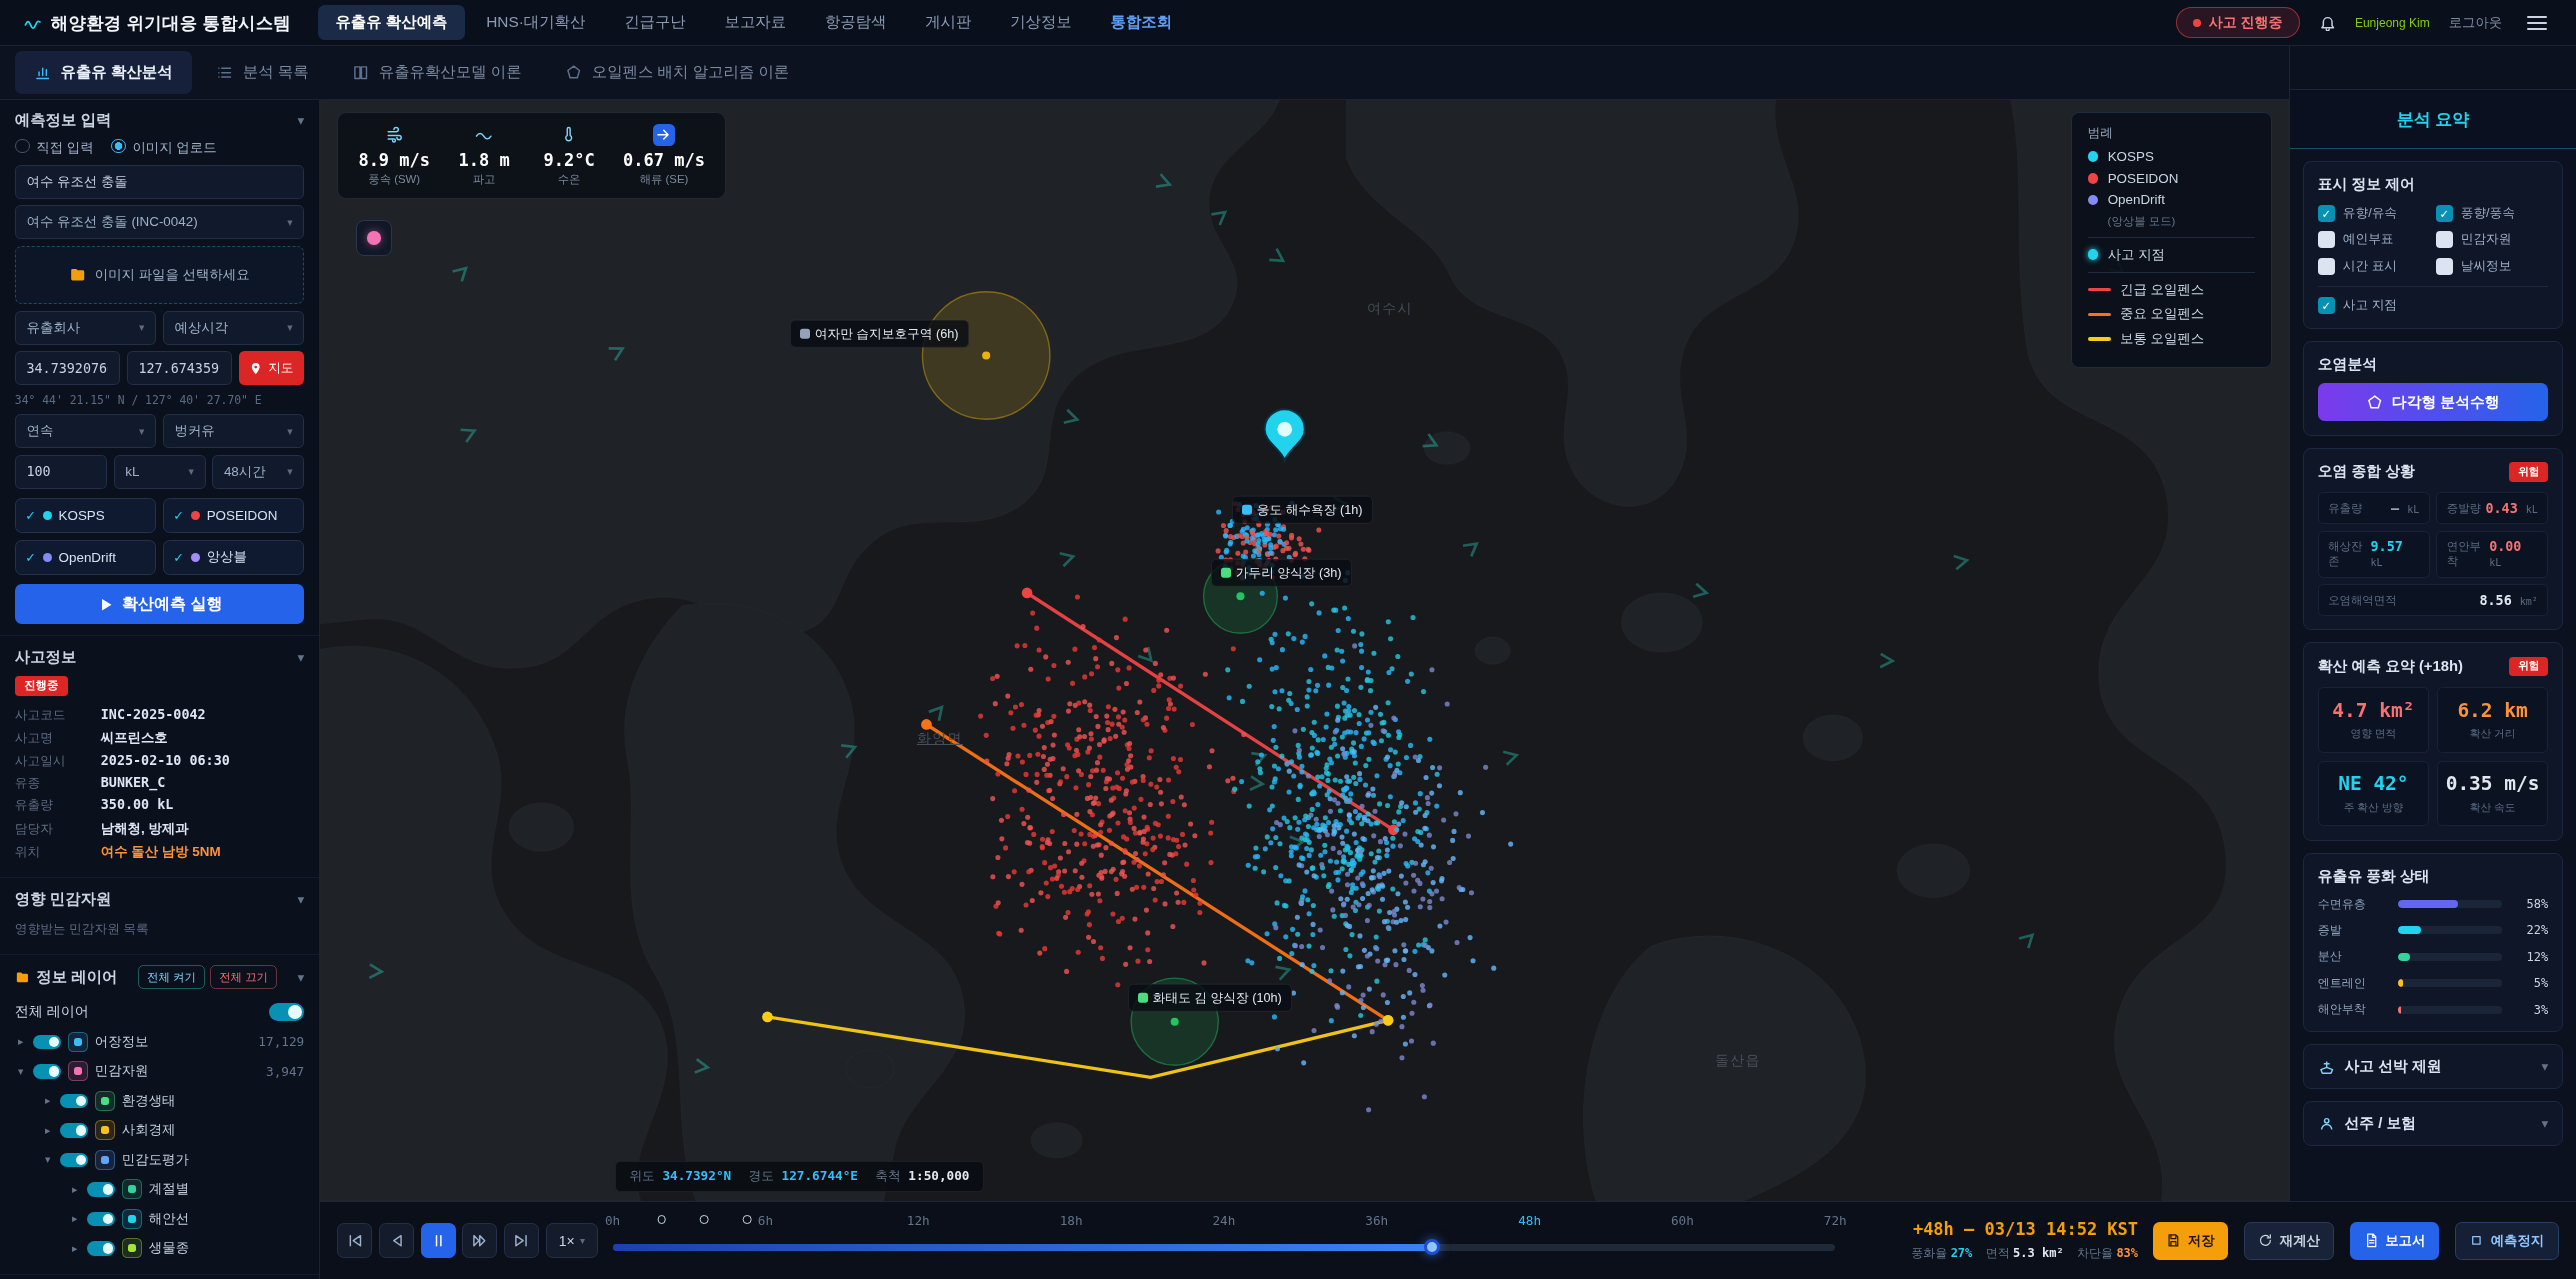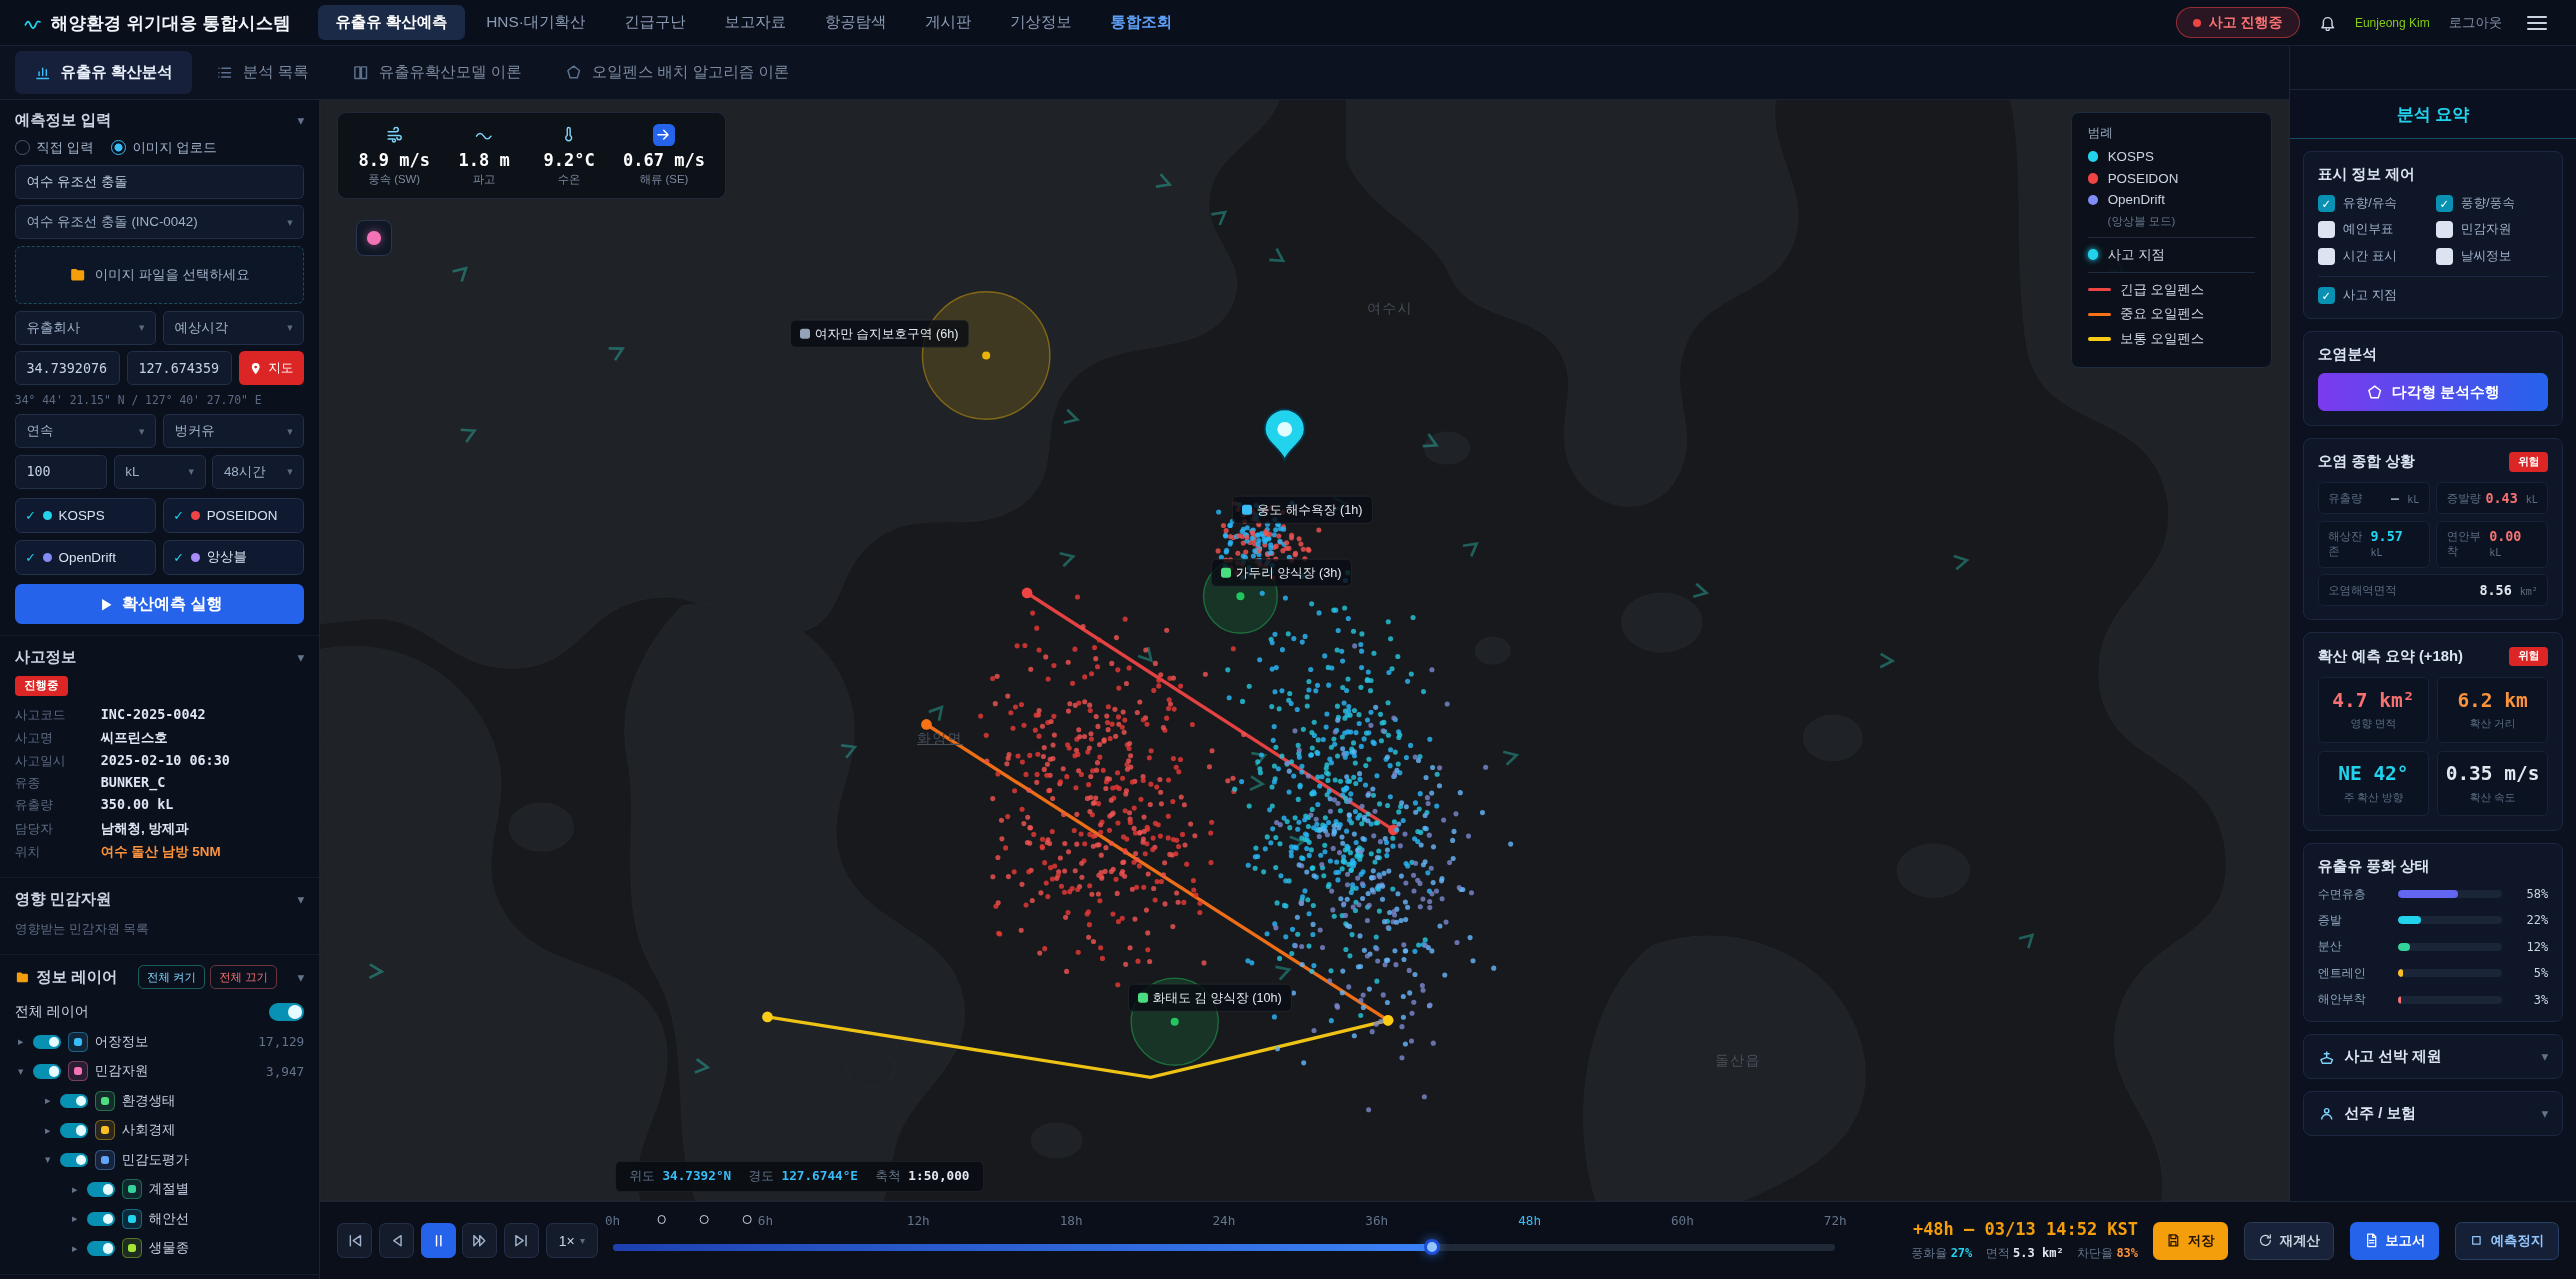--- a/index.html
+++ b/index.html
@@ -30,21 +30,21 @@
   .tab .ic{color:#5d7290}
   .tab.active{background:#16203a;color:#eaf1fc;font-weight:bold}
   .tab.active .ic{color:#38bdf8}
   
   #sidebar{position:absolute;left:0;top:99px;width:320px;height:1180px;background:#0b101d;border-right:0.7px solid #1a2234;overflow:hidden;z-index:20}
   .sb-section{padding:10.7px 14.8px;border-bottom:0.7px solid #141c2c}
   .sb-head{display:flex;align-items:center;gap:6.7px;margin-bottom:8px}
   .sb-title{font-size:15.4px;font-weight:bold;color:#cbd5e1}
   .chev{margin-left:auto;color:#64748b;font-size:13.4px;cursor:pointer}
   .radio-row{display:flex;gap:17.4px;margin-bottom:8px}
-  .radio{display:flex;align-items:center;gap:6.7px;font-size:13.4px;color:#9fb0c8;cursor:pointer}
+  .radio{display:flex;gap:6.7px;font-size:13.4px;color:#9fb0c8;cursor:pointer}
   .rdot{width:14.8px;height:14.8px;border-radius:50%;border:1.3px solid #475569;display:inline-block}
   .rdot.on{border-color:#38bdf8;background:radial-gradient(circle at center,#38bdf8 0 42%,transparent 46%)}
   .inp,.sel{width:100%;height:34px;background:#101a2c;border:0.7px solid #223049;border-radius:5.4px;color:#9fb0c8;font-size:13.4px;padding:0 10.7px;display:flex;align-items:center;justify-content:space-between;margin-bottom:6.7px}
   input.inp{color:#c6d2e3}
   .sel .caret{color:#5b6b82;font-size:10.7px}
   .upload{border:1.3px dashed #1d4e60;border-radius:6.7px;height:58px;display:flex;align-items:center;justify-content:center;gap:8px;color:#9fb0c8;background:#0d1626;font-size:13.4px;margin-bottom:6.7px;cursor:pointer}
   .upload .ic{color:#f59e0b}
   .row2{display:flex;gap:6.7px}
   .row2>*{flex:1}
   .map-btn{flex:0 0 auto !important;background:#dc2626;color:#fff;height:34px;padding:0 10.7px;border-radius:5.4px;font-size:12.7px;display:flex;gap:5.4px;align-items:center;border:none;cursor:pointer}
@@ -96,21 +96,21 @@
   .lg-line{width:23px;height:3.4px;border-radius:2px;flex:0 0 auto}
   .lg-note{font-size:11.4px;color:#64748b;margin:1.3px 0 5.4px 20px}
   .lg-div{height:0.7px;background:#1f2b3e;margin:8px 0}
   #status-pill{position:absolute;left:295px;bottom:9.4px;display:flex;gap:17.4px;background:rgba(8,12,18,.85);border:0.7px solid rgba(255,255,255,.07);padding:6px 13.4px;border-radius:5.4px;font-size:12.7px;font-family:"DejaVu Sans Mono",monospace}
   #status-pill .sk{color:#64748b}
   #status-pill .sv{color:#38bdf8;font-weight:bold}
   #status-pill .sv.white{color:#e2e8f0}
   
   #right-panel{position:absolute;left:2289px;top:46px;width:287px;height:1155px;background:#0c1120;border-left:0.7px solid #1b2538;overflow:hidden;z-index:20}
   .panel-spacer{height:43px}
-  .panel-header{height:50px;display:flex;align-items:center;justify-content:center;color:#22d3ee;font-size:17px;font-weight:bold;border-top:0.7px solid #1b2538;border-bottom:0.7px solid #164e63;background:#0a101f}
+  .panel-header{height:60px;display:flex;align-items:center;justify-content:center;color:#22d3ee;font-size:17px;font-weight:bold;border-top:0.7px solid #1b2538;border-bottom:0.7px solid #164e63;background:#0a101f}
   .card{margin:12px 13.4px;background:#0f1628;border:0.7px solid #1c2742;border-radius:8px;padding:13.4px}
   .card-head{display:flex;justify-content:space-between;align-items:center}
   .card-title{font-size:14.8px;font-weight:bold;color:#dbe4f0}
   .badge{background:#dc2626;color:#fff;font-size:10.7px;padding:2.7px 8.7px;border-radius:4px;font-weight:bold}
   .chk-grid{display:grid;grid-template-columns:1fr 1fr;gap:9.4px 5.4px;margin-top:10.7px}
   .chk{display:flex;gap:8px;align-items:center;font-size:12.7px;color:#9fb0c8;cursor:pointer}
   .box{width:17px;height:17px;border-radius:4px;background:#dbe4f0;flex:0 0 auto;display:flex;align-items:center;justify-content:center;font-size:11.4px;color:#fff}
   .box.on{background:#0891b2}
   .chk-extra{margin-top:10.7px;border-top:0.7px solid #1c2742;padding-top:10.7px}
   .poly-btn{width:100%;height:38px;border:none;border-radius:6.7px;background:linear-gradient(90deg,#7c3aed,#2563eb);color:#fff;font-size:14.8px;font-weight:bold;display:flex;align-items:center;justify-content:center;gap:8px;margin-top:9.4px;cursor:pointer}

